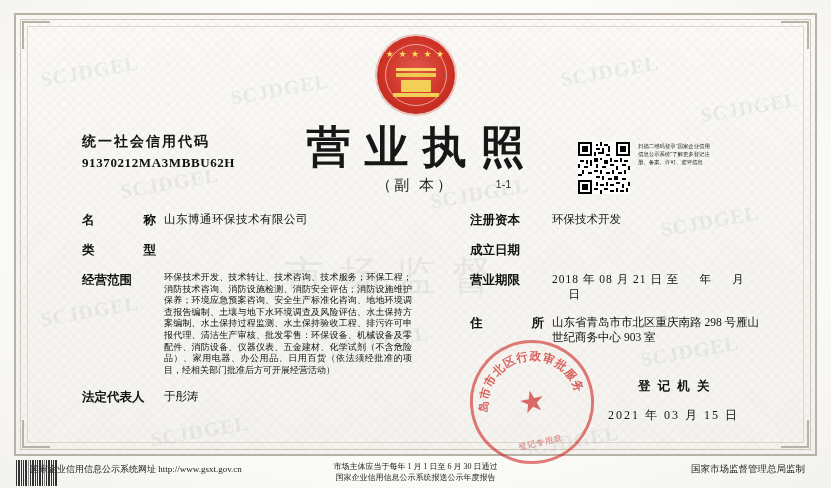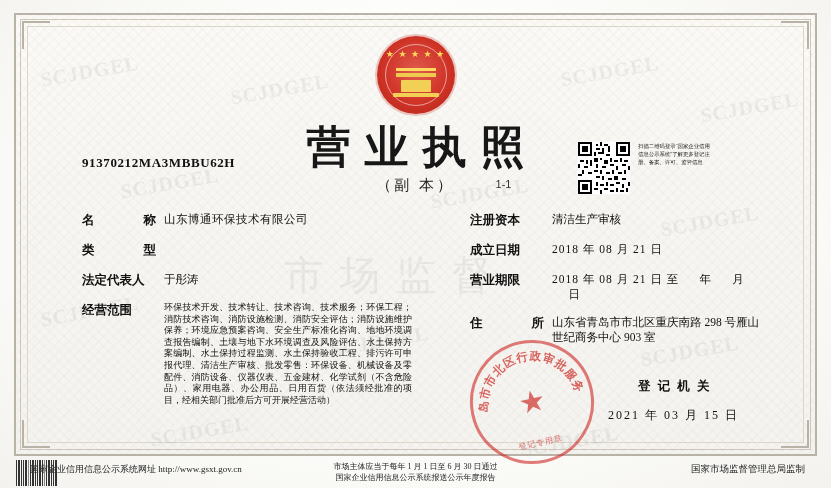--- a/index.html
+++ b/index.html
@@ -249,20 +249,21 @@
     <div class="stars">★ ★ ★ ★ ★</div>
     <div class="gate"></div>
     <div class="gate-body"></div>
     <div class="gate-base"></div>
   </div>
 
   <div class="title">营业执照</div>
   <div class="subtitle">（副 本）</div>
   <div class="sub-no">1-1</div>
 
+  <div class="code-label">统一社会信用代码</div>
   <div class="code-value">91370212MA3MBBU62H</div>
 
   <div class="qr">
     <svg width="52" height="52" viewBox="0 0 26 26" shape-rendering="crispEdges">
       <rect width="26" height="26" fill="#fff"></rect>
       <g fill="#000">
         <rect x="0" y="0" width="7" height="7"></rect>
           <rect x="1" y="1" width="5" height="5" fill="#fff"></rect>
           <rect x="2" y="2" width="3" height="3"></rect>
         <rect x="19" y="0" width="7" height="7"></rect>
@@ -340,44 +341,43 @@
       <div class="val wide">山东博通环保技术有限公司</div>
     </div>
     <div class="row">
       <div class="lbl">
           <span>类</span>
           <span>型</span>
         </div>
     </div>
     <div class="row">
       <div class="lbl">
+          <span>经营范围</span>
+        </div>
+      <div class="val small">环保技术开发、技术转让、技术咨询、技术服务；环保工程；消防技术咨询、消防设施检测、消防安全评估；消防设施维护保养；环境应急预案咨询、安全生产标准化咨询、地地环境调查报告编制、土壤与地下水环境调查及风险评估、水土保持方案编制、水土保持过程监测、水土保持验收工程、排污许可申报代理、清洁生产审核、批发零售：环保设备、机械设备及零配件、消防设备、仪器仪表、五金建材、化学试剂（不含危险品）、家用电器、办公用品、日用百货（依法须经批准的项目，经相关部门批准后方可开展经营活动）</div>
+    </div>
+    <div class="row">
+      <div class="lbl">
           <span>法定代表人</span>
         </div>
       <div class="val">于彤涛</div>
     </div>
-    <div class="row">
-      <div class="lbl">
-          <span>经营范围</span>
-        </div>
-      <div class="val small">环保技术开发、技术转让、技术咨询、技术服务；环保工程；消防技术咨询、消防设施检测、消防安全评估；消防设施维护保养；环境应急预案咨询、安全生产标准化咨询、地地环境调查报告编制、土壤与地下水环境调查及风险评估、水土保持方案编制、水土保持过程监测、水土保持验收工程、排污许可申报代理、清洁生产审核、批发零售：环保设备、机械设备及零配件、消防设备、仪器仪表、五金建材、化学试剂（不含危险品）、家用电器、办公用品、日用百货（依法须经批准的项目，经相关部门批准后方可开展经营活动）</div>
-    </div>
   </div>
 
   <div class="fieldR">
     <div class="row">
       <div class="lbl">
           <span>注册资本</span>
         </div>
-      <div class="val">清洁生产审核</div>
+      <div class="val">环保技术开发</div>
     </div>
     <div class="row">
       <div class="lbl">
           <span>成立日期</span>
         </div>
-      <div class="val date-row">2018 年 08 月 21 日</div>
     </div>
     <div class="row">
       <div class="lbl">
           <span>营业期限</span>
         </div>
       <div class="val date-row">2018 年 08 月 21 日 至 　 年 　 月 　 日</div>
     </div>
     <div class="row">
       <div class="lbl">
           <span>住</span>

